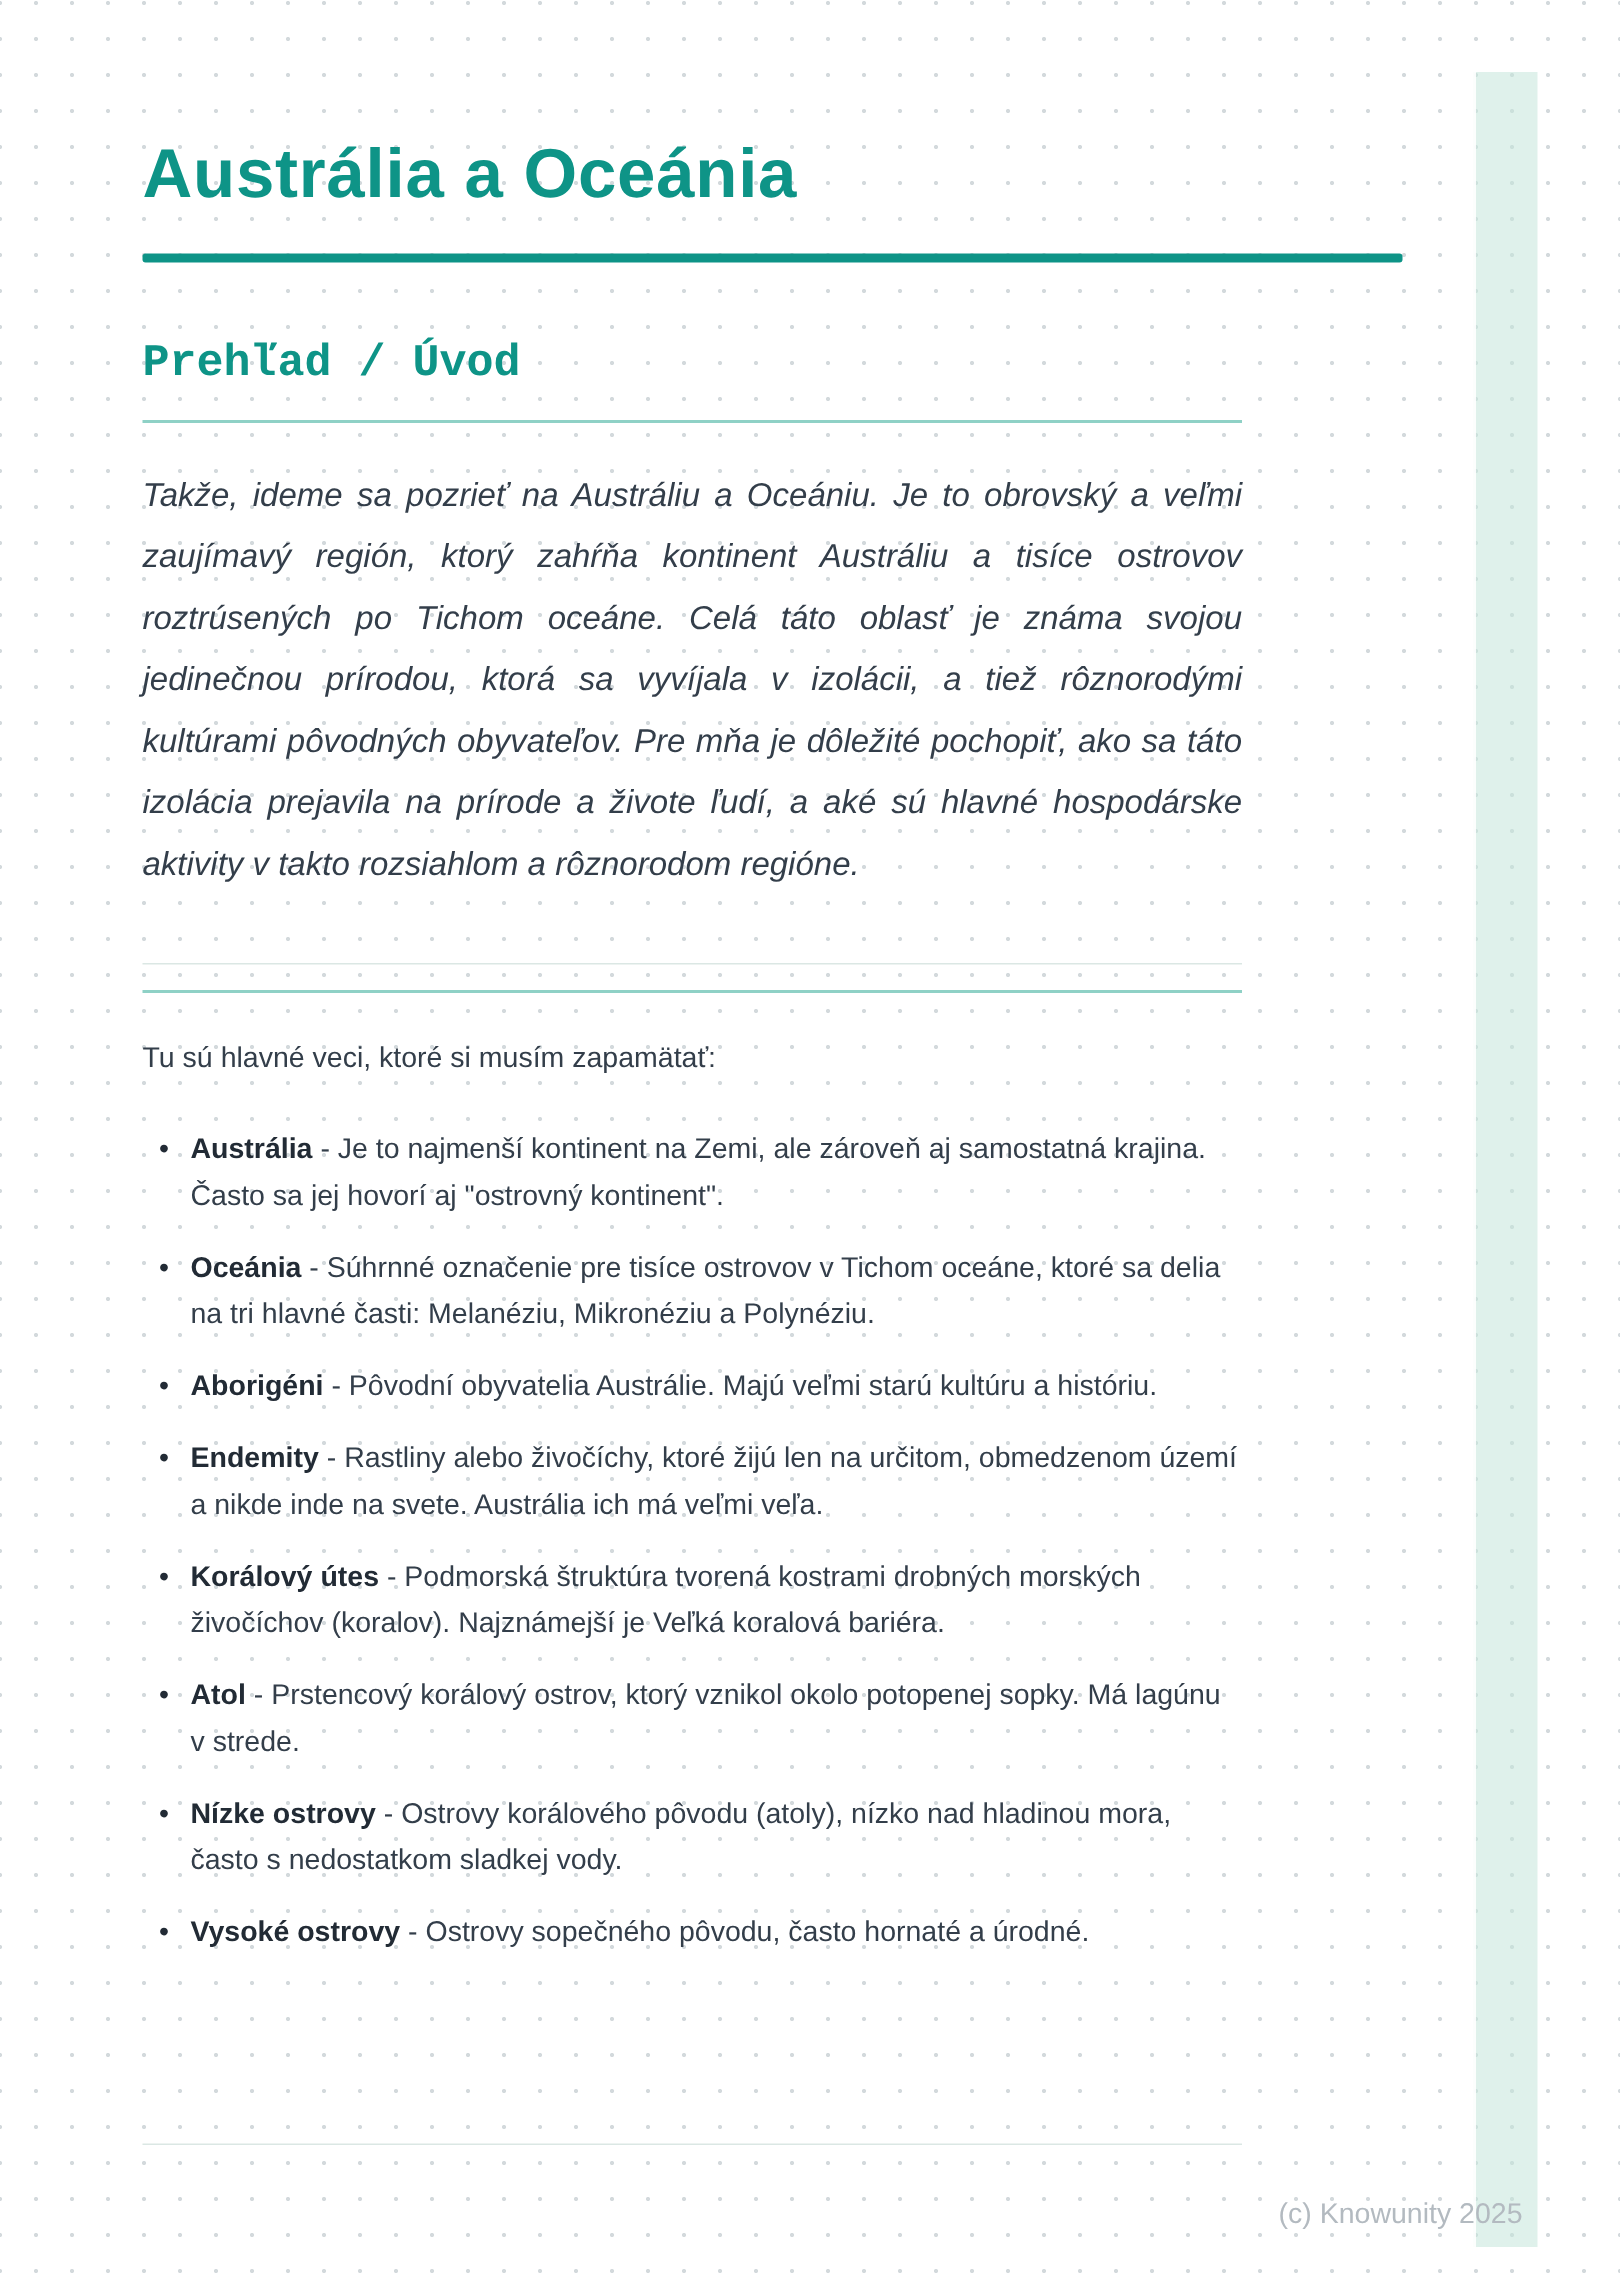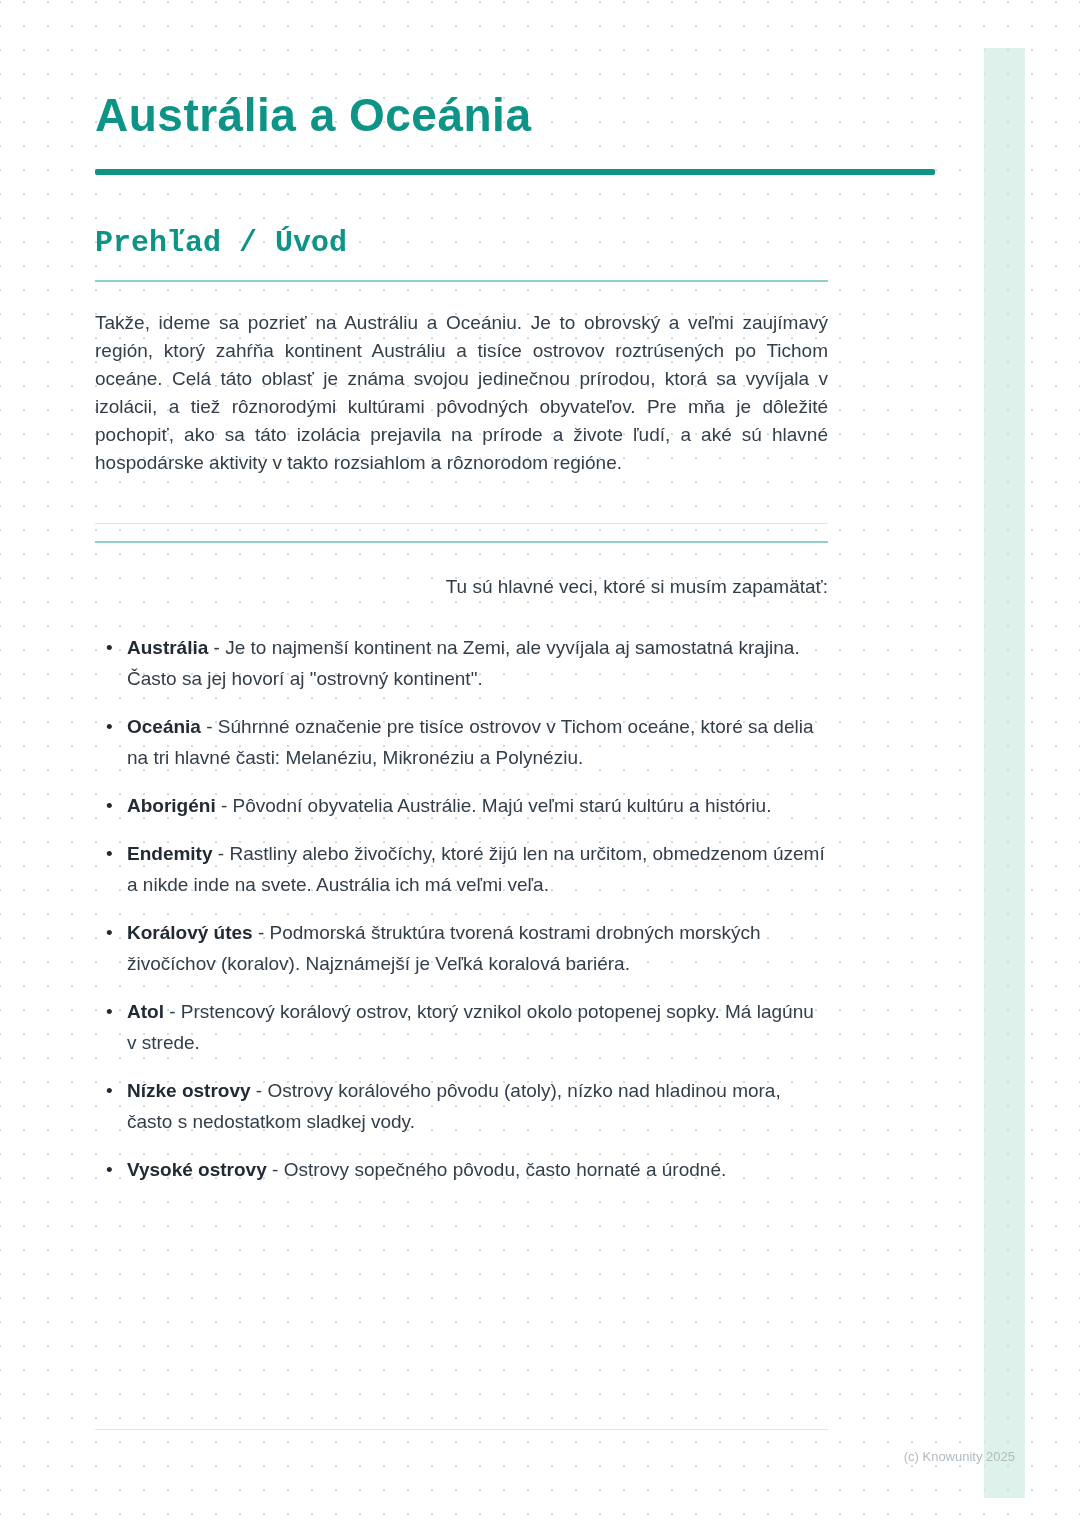--- a/index.html
+++ b/index.html
@@ -63,40 +63,40 @@
   .section-underline {
     margin-top: 17px;
     width: 733px;
     height: 2px;
     background: #8fd1c6;
   }
 
   .body-paragraph {
     margin-top: 27px;
     width: 733px;
-    font-size: 19px;
-    line-height: 28px;
+    font-size: 22px;
+    line-height: 41px;
     text-align: justify;
     color: #333e4a;
+    font-style: italic;
   }
 
   .light-divider {
     margin-top: 46px;
     width: 733px;
     height: 1px;
     background: #dbe7e4;
   }
 
   .intro-line {
     margin-top: 28px;
     width: 733px;
     font-size: 19px;
     line-height: 31px;
     color: #333e4a;
-    text-align: right;
   }
 
   .terms-list {
     margin-top: 30px;
     width: 733px;
     list-style: none;
   }
 
   .terms-list li {
     position: relative;
@@ -126,22 +126,22 @@
     left: 95px;
     bottom: 98px;
     width: 733px;
     height: 1px;
     background: #dbe7e4;
   }
 
   .footer-credit {
     position: absolute;
     right: 65px;
-    bottom: 64px;
-    font-size: 13px;
+    bottom: 40px;
+    font-size: 19px;
     color: #b3bac0;
   }
 </style>
 </head>
 <body>
 
 <div class="page">
 
   <div class="side-strip"></div>
 
@@ -156,21 +156,21 @@
     <p class="body-paragraph">Takže, ideme sa pozrieť na Austráliu a Oceániu. Je to obrovský a veľmi zaujímavý región, ktorý zahŕňa kontinent Austráliu a tisíce ostrovov roztrúsených po Tichom oceáne. Celá táto oblasť je známa svojou jedinečnou prírodou, ktorá sa vyvíjala v izolácii, a tiež rôznorodými kultúrami pôvodných obyvateľov. Pre mňa je dôležité pochopiť, ako sa táto izolácia prejavila na prírode a živote ľudí, a aké sú hlavné hospodárske aktivity v takto rozsiahlom a rôznorodom regióne.</p>
 
     <div class="light-divider"></div>
 
     <div class="section-underline"></div>
 
     <p class="intro-line">Tu sú hlavné veci, ktoré si musím zapamätať:</p>
 
     <ul class="terms-list">
         <li>
-    <span class="term-name">Austrália</span><span> - </span><span>Je to najmenší kontinent na Zemi, ale vyvíjala aj samostatná krajina. Často sa jej hovorí aj "ostrovný kontinent".</span>
+    <span class="term-name">Austrália</span><span> - </span><span>Je to najmenší kontinent na Zemi, ale zároveň aj samostatná krajina. Často sa jej hovorí aj "ostrovný kontinent".</span>
   </li>
         <li>
     <span class="term-name">Oceánia</span><span> - </span><span>Súhrnné označenie pre tisíce ostrovov v Tichom oceáne, ktoré sa delia na tri hlavné časti: Melanéziu, Mikronéziu a Polynéziu.</span>
   </li>
         <li>
     <span class="term-name">Aborigéni</span><span> - </span><span>Pôvodní obyvatelia Austrálie. Majú veľmi starú kultúru a históriu.</span>
   </li>
         <li>
     <span class="term-name">Endemity</span><span> - </span><span>Rastliny alebo živočíchy, ktoré žijú len na určitom, obmedzenom území a nikde inde na svete. Austrália ich má veľmi veľa.</span>
   </li>

